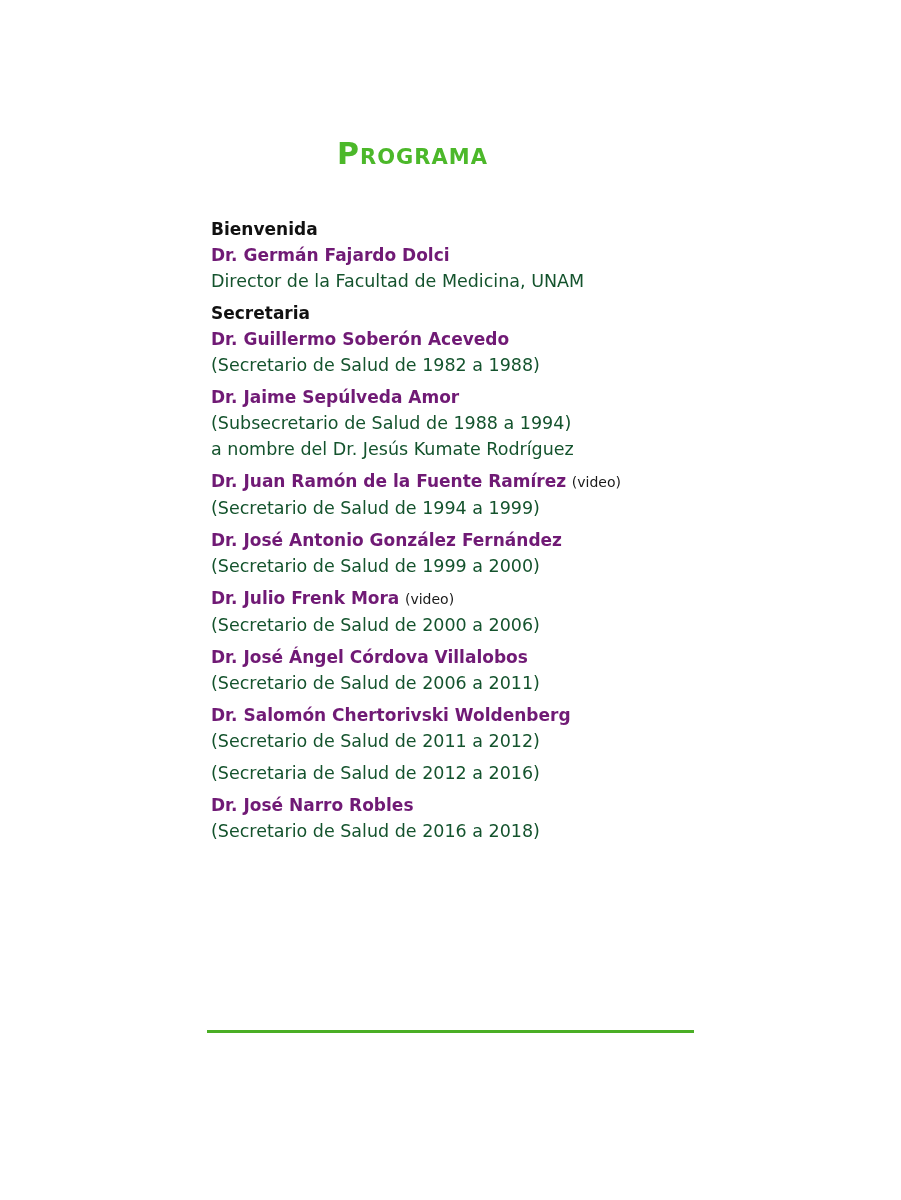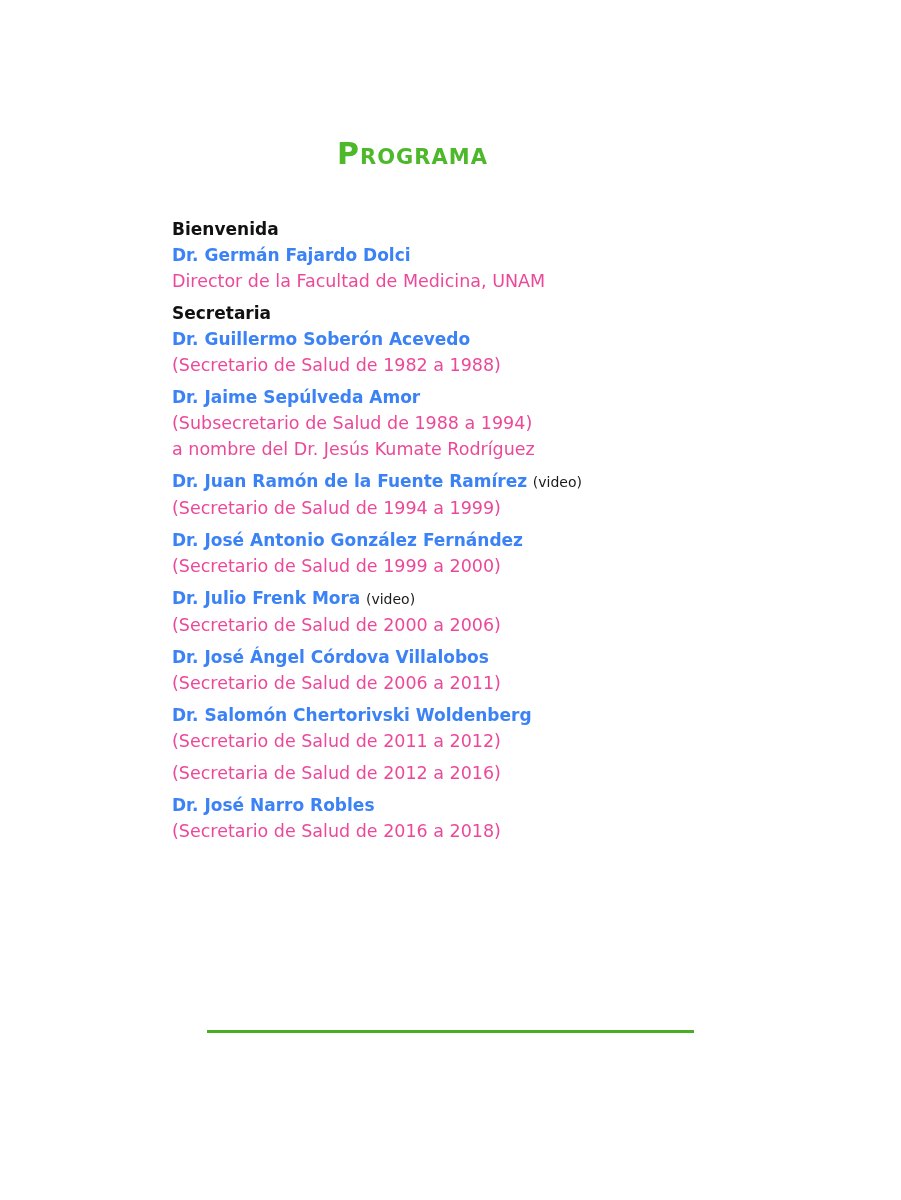--- a/index.html
+++ b/index.html
@@ -3,24 +3,24 @@
   <meta charset="utf-8">
   <style>
     html, body { margin: 0; padding: 0; background: #ffffff; }
     body { width: 901px; height: 1200px; position: relative; overflow: hidden;
            font-family: "DejaVu Sans", sans-serif; color: #1a1a1a; }
     .title { position: absolute; left: 0; width: 825px; top: 136px; text-align: center;
              font-family: "DejaVu Sans", sans-serif; font-weight: bold; color: #4cb82a;
              font-size: 30px; letter-spacing: 1px; font-variant: small-caps; }
     .program { position: absolute; left: 172px; top: 216px; width: 560px; }
     .group { margin-bottom: 6px; }
-    .line { font-size: 17.5px; line-height: 26px; white-space: nowrap; }
+    .line { font-size: 17.5px; line-height: 26px; white-space: nowrap; margin-left: 39px; }
     .heading { font-weight: 600; color: #111; font-weight: bold; font-size: 17px; }
-    .name { color: #3b82f6; font-weight: bold; font-size: 17px; }
-    .role { color: #ec4899; font-size: 17.5px; }
+    .name { color: #701a75; font-weight: bold; font-size: 17px; }
+    .role { color: #14532d; font-size: 17.5px; }
     .note { color: #1a1a1a; font-size: 14px; font-weight: normal; }
     .rule { position: absolute; left: 207px; top: 1030px; width: 487px; height: 3px; background: #4aae25; }
   </style>
 </head>
 <body>
 
 <div class="title">Programa</div>
 
 <div class="program">
 

